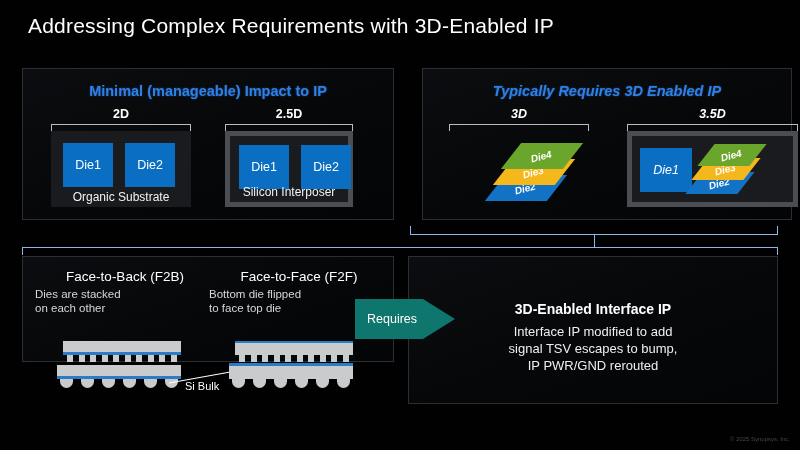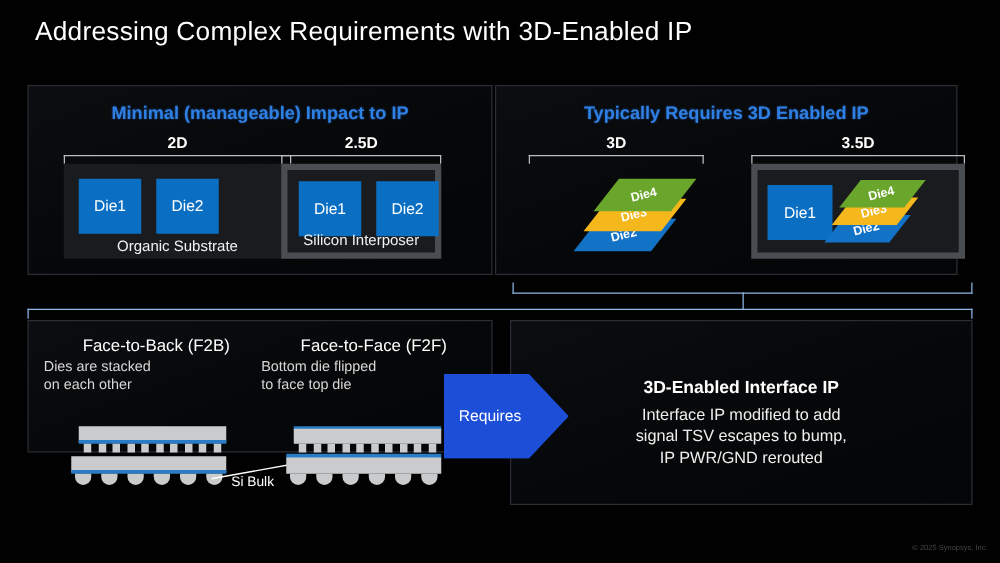--- a/index.html
+++ b/index.html
@@ -26,21 +26,21 @@
   }
 
   
   .panel {
     position: absolute;
     background: linear-gradient(160deg, #0b0d10 0%, #060708 55%, #040506 100%);
     border: 1px solid #2b2f35;
     box-sizing: border-box;
   }
   #panel-tl { left: 22px;  top: 68px;  width: 372px; height: 152px; }
-  #panel-tr { left: 396px; top: 68px;  width: 370px; height: 152px; }
+  #panel-tr { left: 422px; top: 68px;  width: 370px; height: 152px; font-style: italic; }
   #panel-bl { left: 22px;  top: 256px; width: 372px; height: 106px; }
   #panel-br { left: 408px; top: 256px; width: 370px; height: 148px; }
 
   .panel-heading {
     position: absolute;
     top: 14px; left: 0; right: 0;
     text-align: center;
     font-size: 14.5px;
     font-weight: bold;
     color: #2f80e4;
@@ -160,22 +160,22 @@
   .si-bulk-label {
     position: absolute;
     font-size: 11px; color: #ffffff; white-space: nowrap;
   }
   .si-arrow { position: absolute; }
 
   
   #requires-arrow {
     position: absolute;
     left: 355px; top: 299px;
-    width: 100px; height: 68px;
-    background: #1d4ed8;
+    width: 100px; height: 40px;
+    background: #0f766e;
     clip-path: polygon(0 0, 68% 0, 100% 50%, 68% 100%, 0 100%);
     display: flex; align-items: center;
     box-sizing: border-box;
     padding-left: 12px;
     font-size: 12.5px; color: #ffffff;
     z-index: 5;
   }
 
   
   #br-title {
@@ -195,21 +195,21 @@
 </head>
 <body>
 
 <div class="slide">
 
   <div class="title">Addressing Complex Requirements with 3D-Enabled IP</div>
 
   <div class="panel" id="panel-tl">
     <div class="panel-heading">Minimal (manageable) Impact to IP</div>
 
-    <div class="group" style="left:28px; top:38px; width:140px; height:100px;padding-left:42px;">
+    <div class="group" style="left:28px; top:38px; width:140px; height:100px;">
       <div class="group-label">2D</div>
       <div class="group-bracket"></div>
       <div class="die-box">
         <div class="inner">
           <div class="die" style="left:12px; top:12px; width:50px; height:44px;">Die1</div>
           <div class="die" style="left:74px; top:12px; width:50px; height:44px;">Die2</div>
           <div class="substrate-label">Organic Substrate</div>
         </div>
       </div>
     </div>

